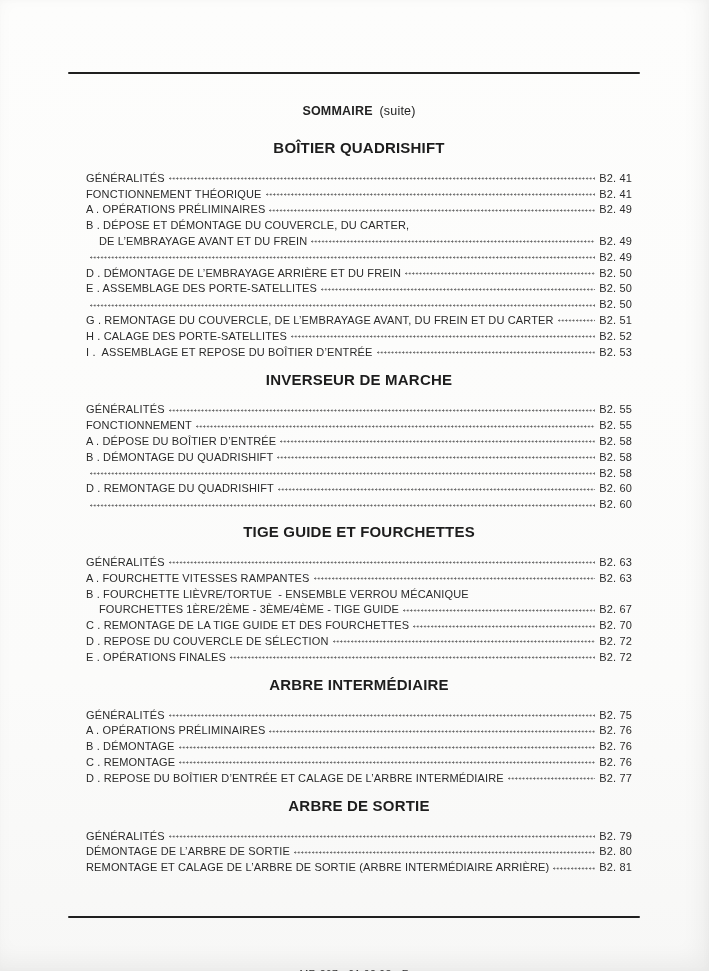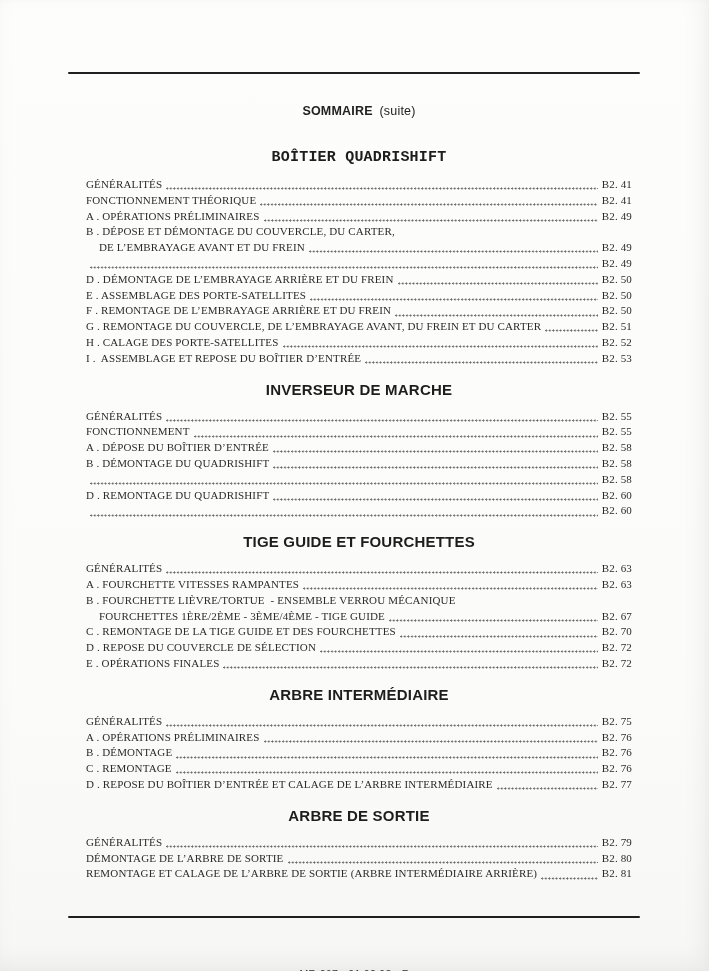--- a/index.html
+++ b/index.html
@@ -49,31 +49,30 @@
   section { margin: 0; }
   section h2 {
     margin: 13px 0 11px 0;
     text-align: center;
     font-size: 15px;
     line-height: 18px;
     font-weight: bold;
     letter-spacing: 0.2px;
     color: #1d1d1d;
   }
-  #toc-root section:first-child h2 { margin-top: 30px; font-family: Liberation Mono, monospace; }
+  #toc-root section:first-child h2 { margin-top: 20px; }
   .toc-list { margin: 0; }
   .toc-row {
     display: flex;
-    align-items: flex-start;
+    align-items: flex-end;
     height: 15.8px;
     font-size: 11px;
     letter-spacing: 0.15px;
     white-space: pre;
     color: #2b2b2b;
-    font-family: Liberation Serif, serif;
   }
   .toc-row.cont .toc-text { padding-left: 13px; }
   .toc-text { flex: 0 0 auto; }
   .leader {
     flex: 1 1 auto;
     min-width: 10px;
     align-self: flex-end;
     height: 3px;
     margin: 0 4px 3.5px 4px;
     background-image: radial-gradient(circle at 1.2px 1.5px, #6a6a6a 0.9px, rgba(0,0,0,0) 1.2px);
@@ -98,21 +97,21 @@
           <h2>BOÎTIER QUADRISHIFT</h2>
           <div class="toc-list">
             <div class="toc-row"><span class="toc-text">GÉNÉRALITÉS</span><span class="leader"></span><span class="toc-page">B2. 41</span></div>
             <div class="toc-row"><span class="toc-text">FONCTIONNEMENT THÉORIQUE</span><span class="leader"></span><span class="toc-page">B2. 41</span></div>
             <div class="toc-row"><span class="toc-text">A . OPÉRATIONS PRÉLIMINAIRES</span><span class="leader"></span><span class="toc-page">B2. 49</span></div>
             <div class="toc-row"><span class="toc-text">B . DÉPOSE ET DÉMONTAGE DU COUVERCLE, DU CARTER,</span></div>
             <div class="toc-row cont"><span class="toc-text">DE L’EMBRAYAGE AVANT ET DU FREIN</span><span class="leader"></span><span class="toc-page">B2. 49</span></div>
             <div class="toc-row"><span class="leader"></span><span class="toc-page">B2. 49</span></div>
             <div class="toc-row"><span class="toc-text">D . DÉMONTAGE DE L’EMBRAYAGE ARRIÈRE ET DU FREIN</span><span class="leader"></span><span class="toc-page">B2. 50</span></div>
             <div class="toc-row"><span class="toc-text">E . ASSEMBLAGE DES PORTE-SATELLITES</span><span class="leader"></span><span class="toc-page">B2. 50</span></div>
-            <div class="toc-row"><span class="toc-text">F . REMONTAGE DE L’EMBRAYAGE ARRIÈRE ET DU FREIN</span><span class="leader"></span><span class="toc-page">B2. 50</span></div>
+            <div class="toc-row"><span class="leader"></span><span class="toc-page">B2. 50</span></div>
             <div class="toc-row"><span class="toc-text">G . REMONTAGE DU COUVERCLE, DE L’EMBRAYAGE AVANT, DU FREIN ET DU CARTER</span><span class="leader"></span><span class="toc-page">B2. 51</span></div>
             <div class="toc-row"><span class="toc-text">H . CALAGE DES PORTE-SATELLITES</span><span class="leader"></span><span class="toc-page">B2. 52</span></div>
             <div class="toc-row"><span class="toc-text">I .  ASSEMBLAGE ET REPOSE DU BOÎTIER D’ENTRÉE</span><span class="leader"></span><span class="toc-page">B2. 53</span></div>
           </div>
         </section>
         <section>
           <h2>INVERSEUR DE MARCHE</h2>
           <div class="toc-list">
             <div class="toc-row"><span class="toc-text">GÉNÉRALITÉS</span><span class="leader"></span><span class="toc-page">B2. 55</span></div>
             <div class="toc-row"><span class="toc-text">FONCTIONNEMENT</span><span class="leader"></span><span class="toc-page">B2. 55</span></div>

